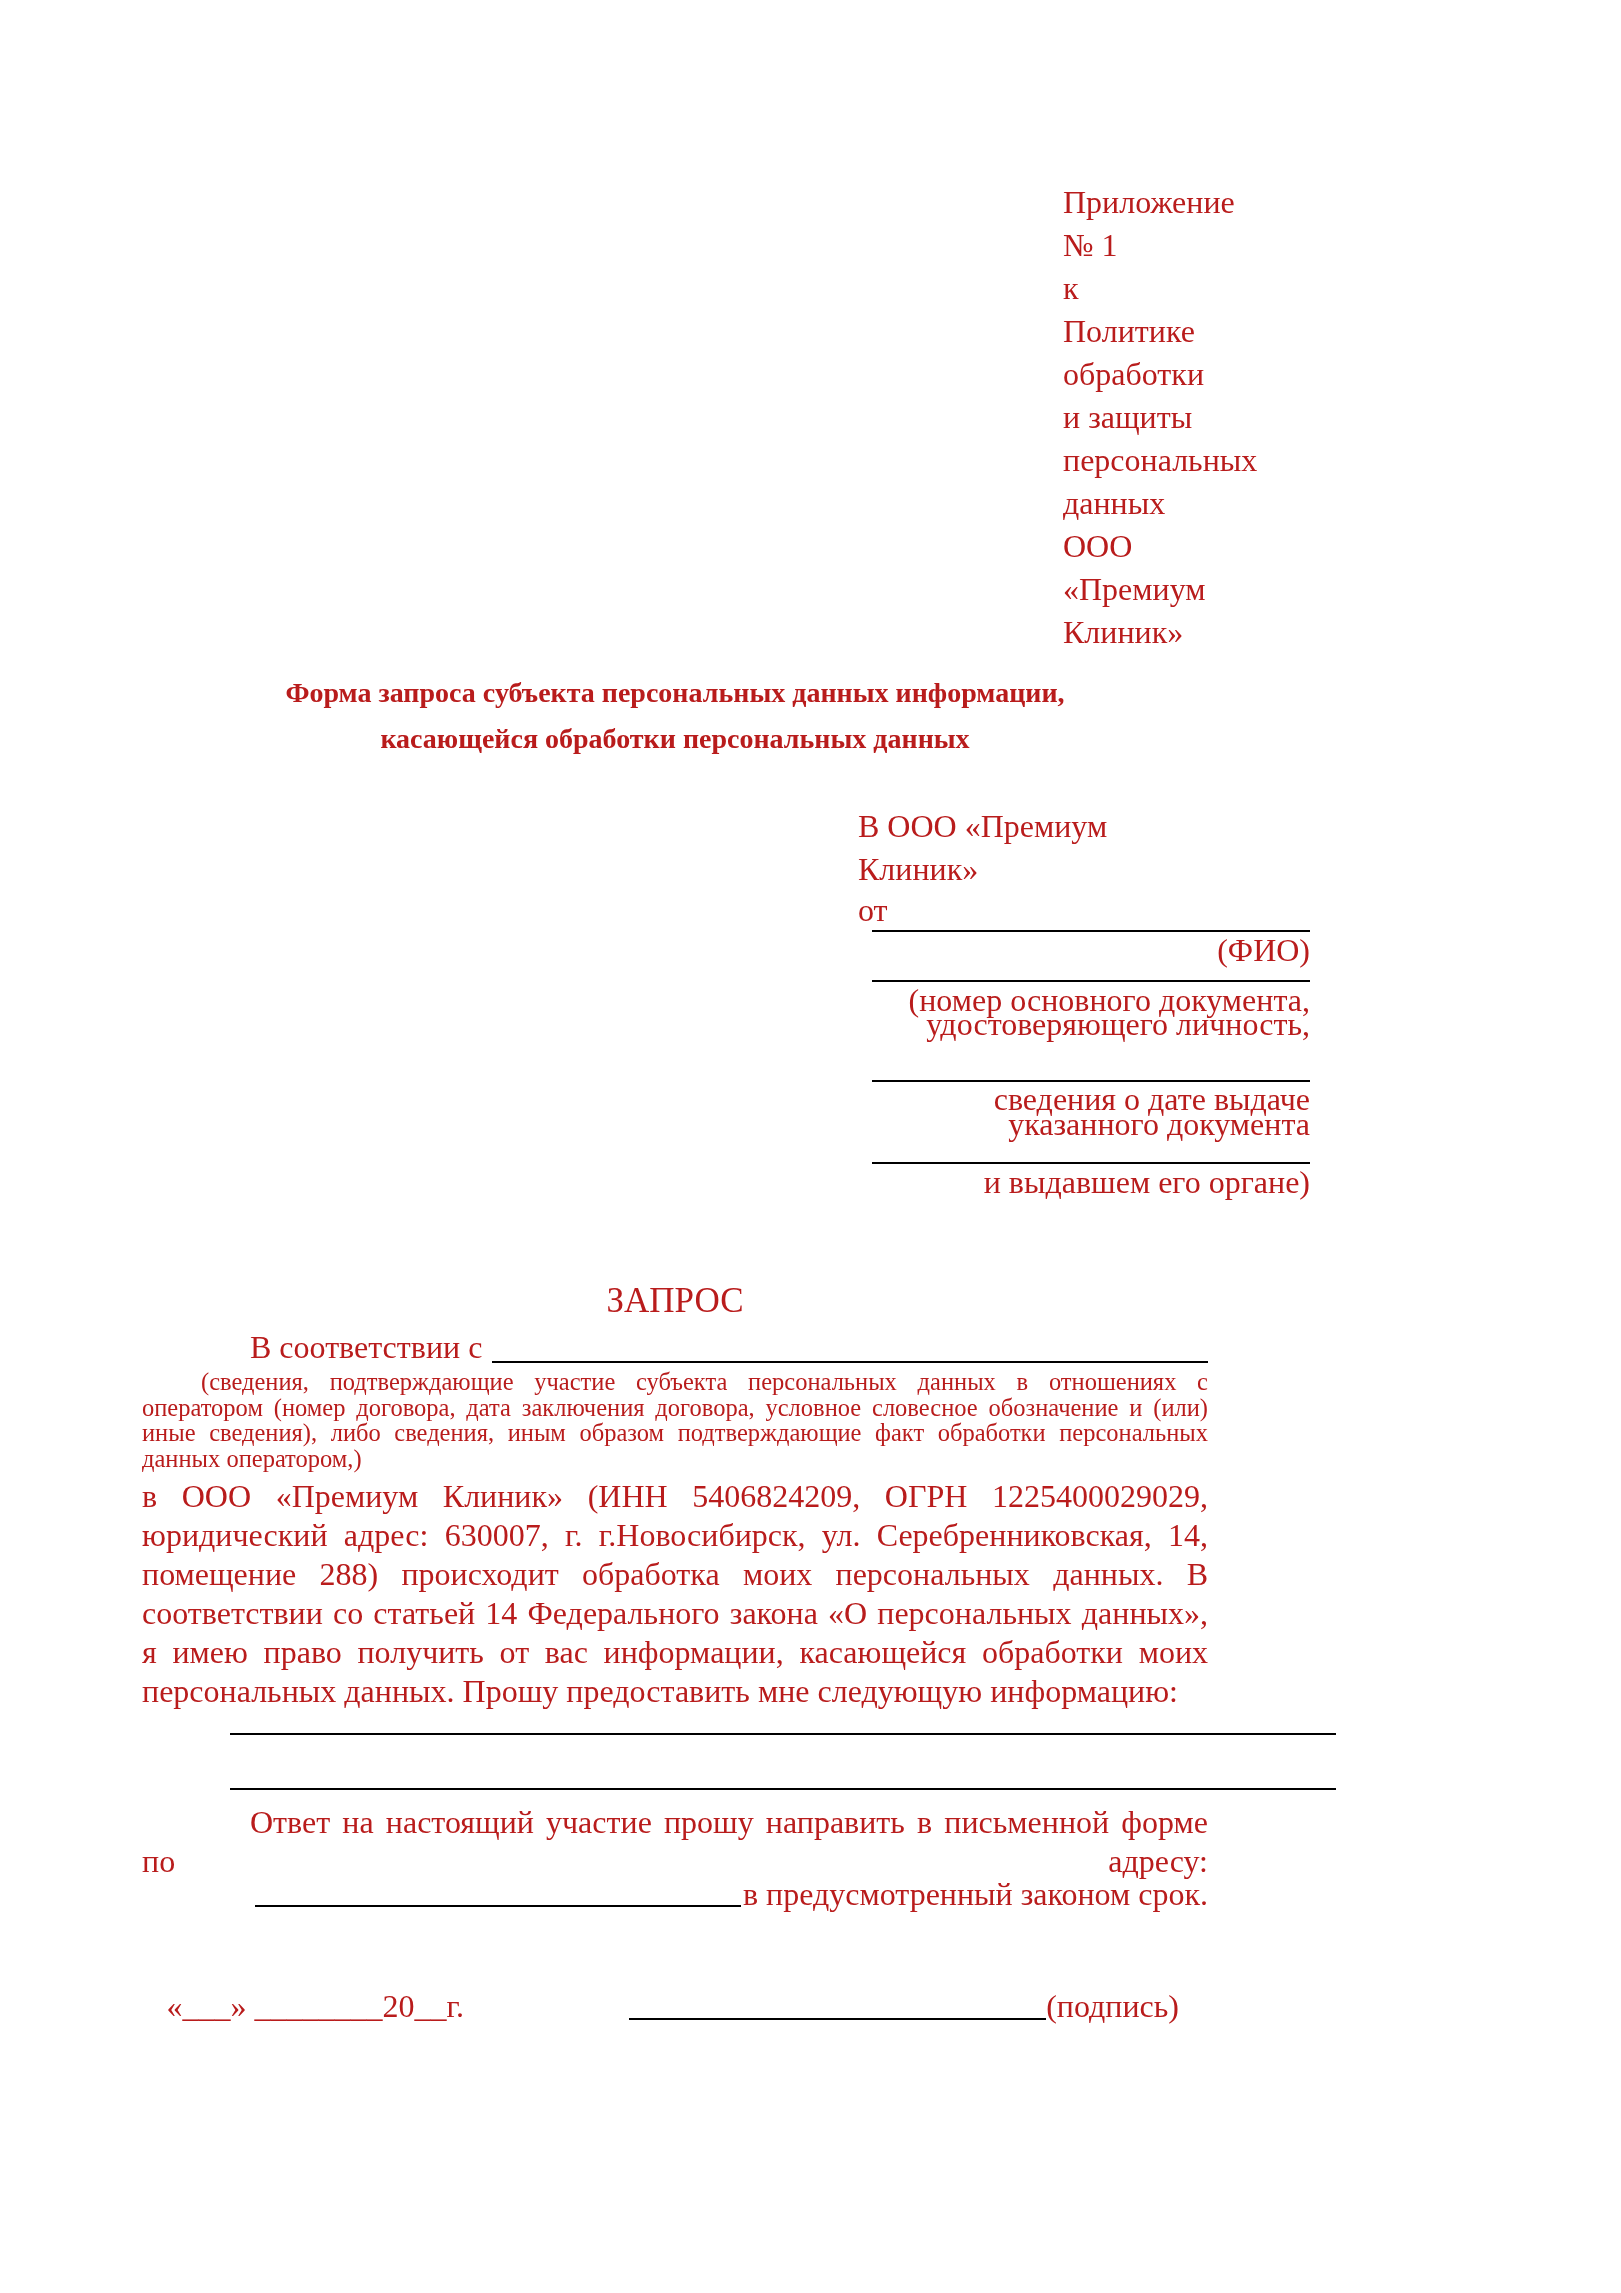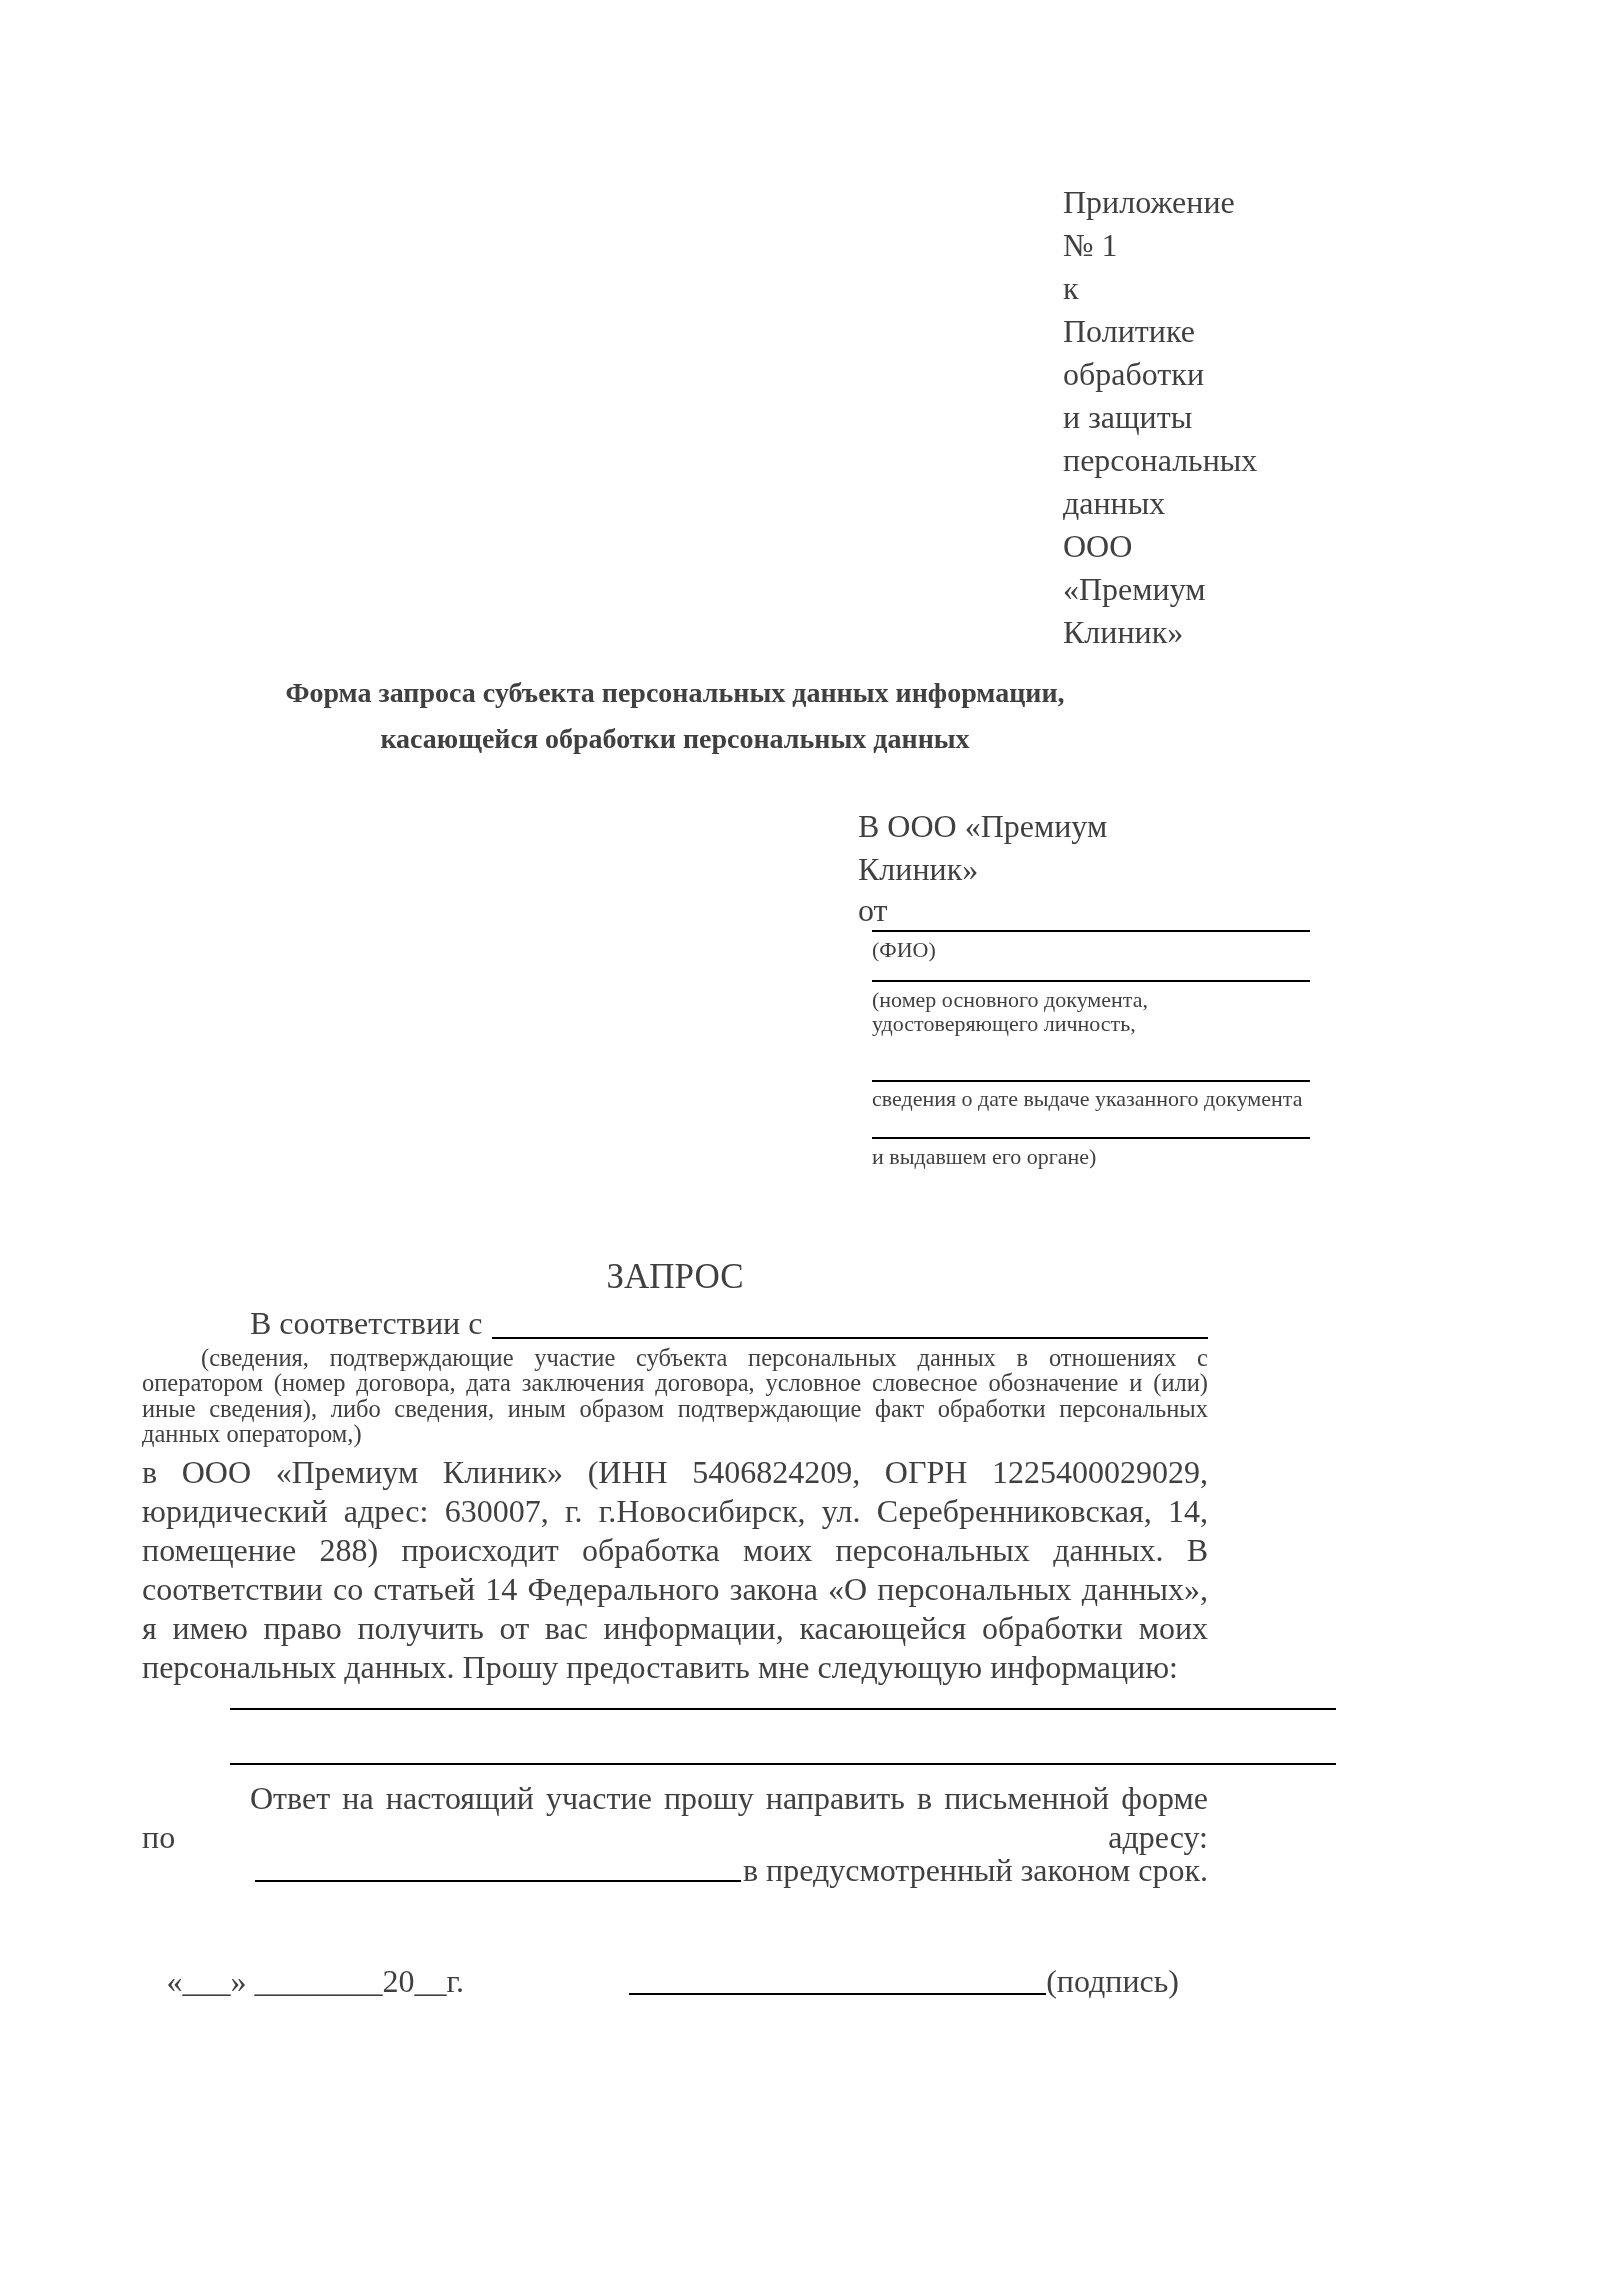--- a/index.html
+++ b/index.html
@@ -1,21 +1,21 @@
 <!DOCTYPE html>
 <html><head>
 <meta charset="utf-8">
 <style>
   html, body { margin: 0; padding: 0; background: #ffffff; }
   .page {
     position: relative;
     width: 1336px;
     height: 2294px;
     background: #ffffff;
-    color: #404040;
+    color: #b91c1c;
     font-family: "Liberation Serif", "DejaVu Serif", serif;
     font-size: 32px;
     box-sizing: border-box;
     padding: 181px 128px 0 142px;
     overflow: hidden;
   }
   .appendix {
     margin-left: 921px;
     line-height: 43px;
     text-align: left;
@@ -26,23 +26,23 @@
     font-weight: bold;
     font-size: 28px;
     line-height: 46px;
   }
   .addr-to { margin: 43px 0 0 716px; line-height: 43px; }
   .addr-from { margin-left: 716px; line-height: 39px; }
   .u-row { margin-left: 730px; width: 438px; }
   .u-line { border-bottom: 2.9px solid #000; height: 0; }
   .u-caption {
     margin-top: 5.9px;
-    font-size: 22px;
+    font-size: 32px;
     line-height: 24.5px;
-    text-align: left;
+    text-align: right;
     width: 438px;
     margin-left: 730px;
   }
   .cap-gap-sm { margin-bottom: 17.6px; }
   .cap-gap-lg { margin-bottom: 43px; }
   .cap-gap-md { margin-bottom: 25.5px; }
   .request-heading {
     margin-top: 85px;
     text-align: center;
     font-size: 35px;

